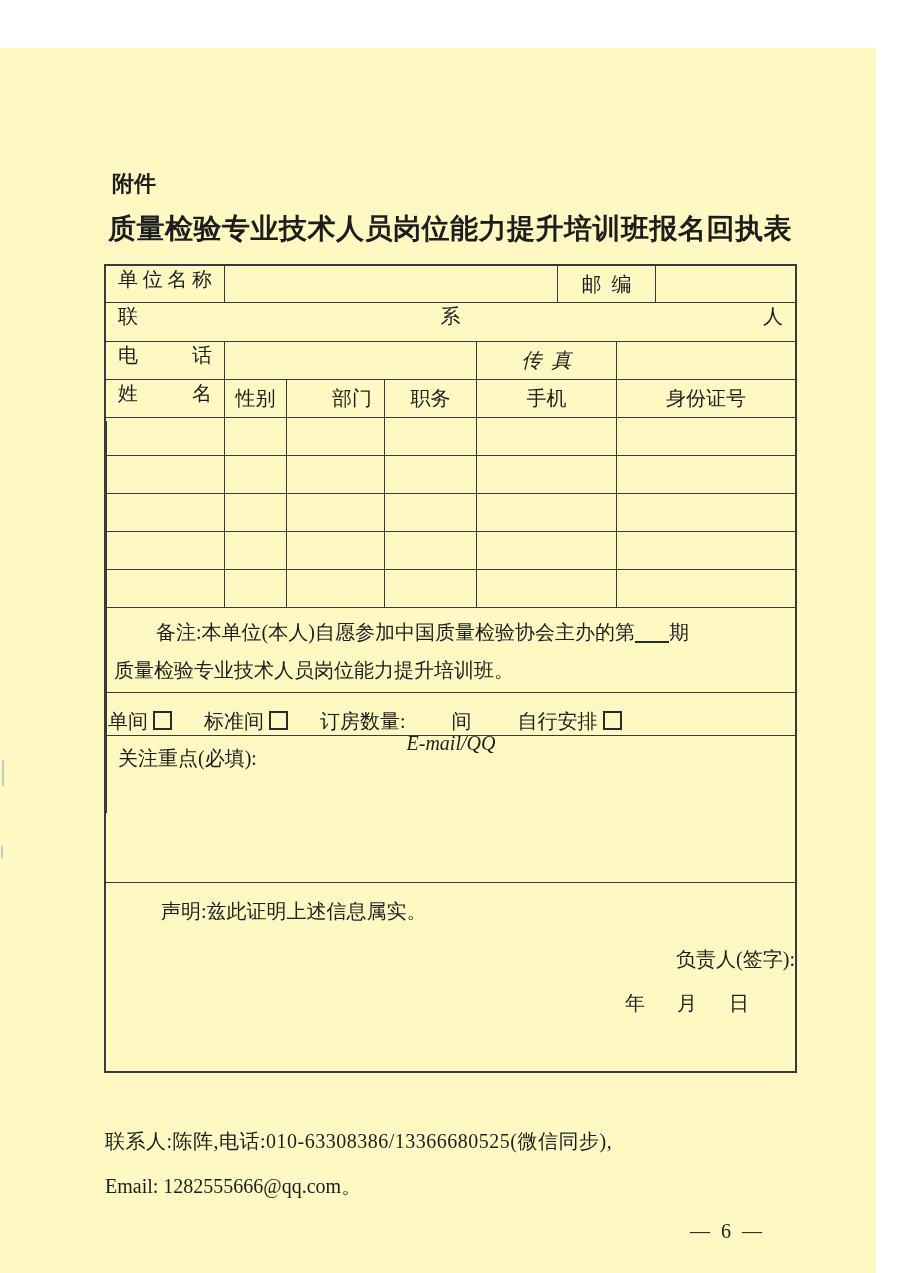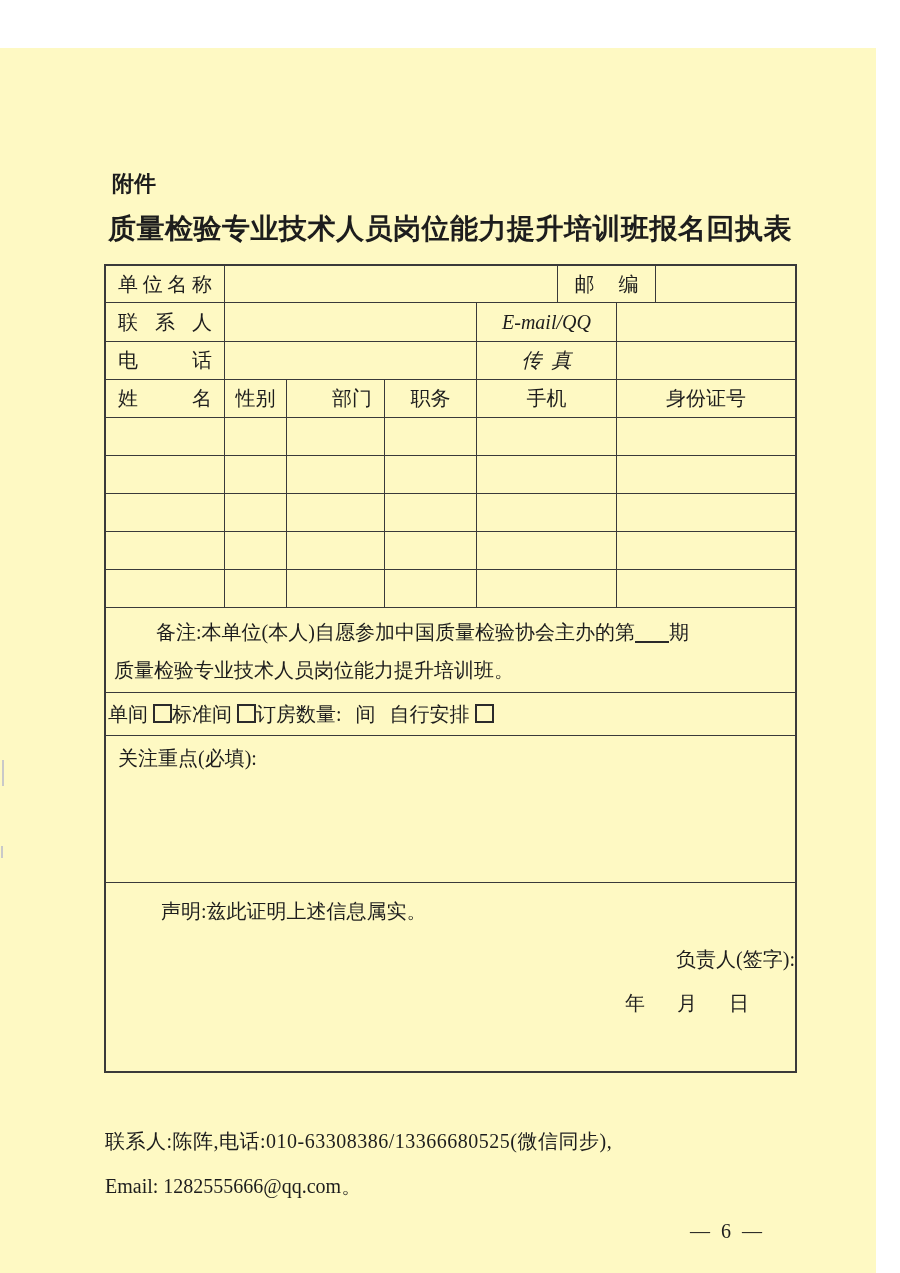--- a/index.html
+++ b/index.html
@@ -30,40 +30,40 @@
     position:absolute;left:104px;top:216px;width:693px;
     box-sizing:border-box;border:2px solid var(--line);
     font-size:20px;
   }
   .row{display:flex;border-top:1px solid var(--line);box-sizing:border-box;}
   .row:first-child{border-top:none;}
   .cell{box-sizing:border-box;border-left:1px solid var(--line);min-width:0;}
   .cell:first-child{border-left:none;}
   .grow{flex:1 1 auto;}
   
-  .jlbl{display:flex;align-items:center;padding:0 12px;}
+  .jlbl{display:flex;padding:0 12px;}
   .jlbl>span{display:block;width:100%;text-align:justify;text-align-last:justify;white-space:nowrap;}
   
   .clbl{display:flex;align-items:center;justify-content:center;white-space:pre;}
-  .r1{height:36px;} .r2{height:42px;} .r3{height:39px;} .r4{height:38px;}
+  .r1{height:36px;} .r2{height:42px;} .r3{height:39px;flex-direction:column;} .r4{height:38px;}
   .rh{height:38px;} .re{height:38px;}
   .w-label{flex:0 0 118px;}
   .w-unitval{flex:0 0 333px;}
-  .w-postal{flex:0 0 98px;font-family:Liberation Mono, monospace;}
+  .w-postal{flex:0 0 98px;}
   .w-contactval{flex:0 0 252px;}
   .w-email{flex:0 0 140px;font-style:italic;}
   .w-sex{flex:0 0 62px;}
   .w-dept{flex:0 0 98px;padding-left:33px;}
   .w-duty{flex:0 0 92px;}
   .w-mobile{flex:0 0 140px;}
   .remark-row{height:85px;display:block;padding:5px 10px 0 8px;line-height:38px;}
   .remark-line1{text-indent:42px;white-space:nowrap;}
   .blank-line{display:inline-block;width:34px;height:1em;border-bottom:2px solid #2a2a2a;vertical-align:-4px;}
   .acc-row{height:43px;}
-  .acc-content{display:flex;align-items:center;padding-left:2px;white-space:nowrap;}
+  .acc-content{display:flex;align-items:flex-end;padding-left:2px;gap:32px;white-space:nowrap;}
   .cbx{display:inline-block;width:15px;height:15px;border:2px solid #2b2b2b;margin-left:5px;vertical-align:-2px;}
   .gap-wide{margin-left:14px;}
   .focus-row{height:147px;display:block;padding:9px 0 0 12px;}
   .decl-row{height:189px;display:block;}
   .decl-statement{margin:15px 0 0 55px;}
   .decl-seal{margin:22px 0 0 312px;}
   .decl-sign{margin:21px 0 0 312px;text-align:right;}
   .decl-date{margin:17px 0 0 519px;display:flex;gap:32px;width:max-content;}
   .footer-line1{position:absolute;left:105px;top:1080px;font-size:20px;letter-spacing:0.5px;}
   .footer-line2{position:absolute;left:105px;top:1125px;font-size:20px;}

